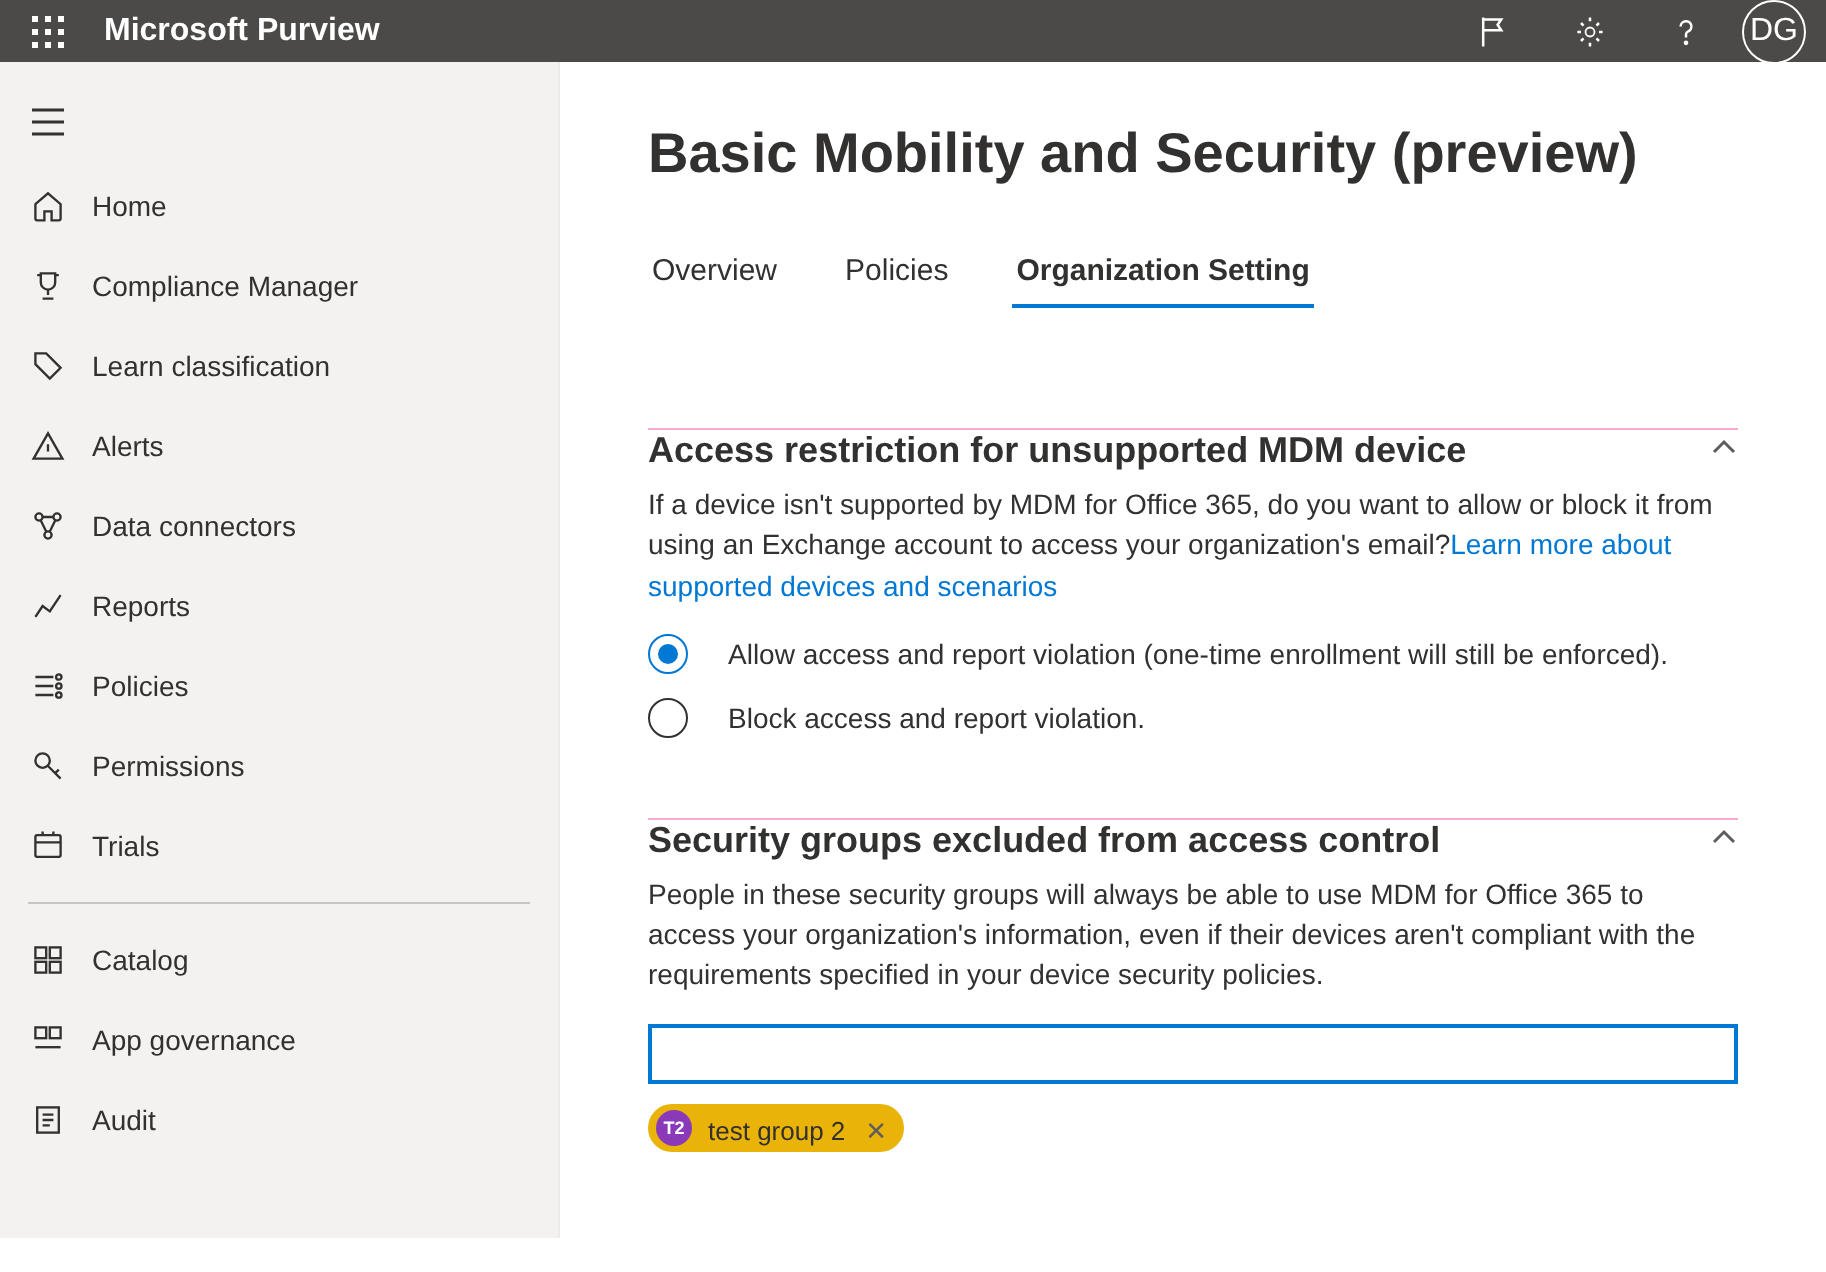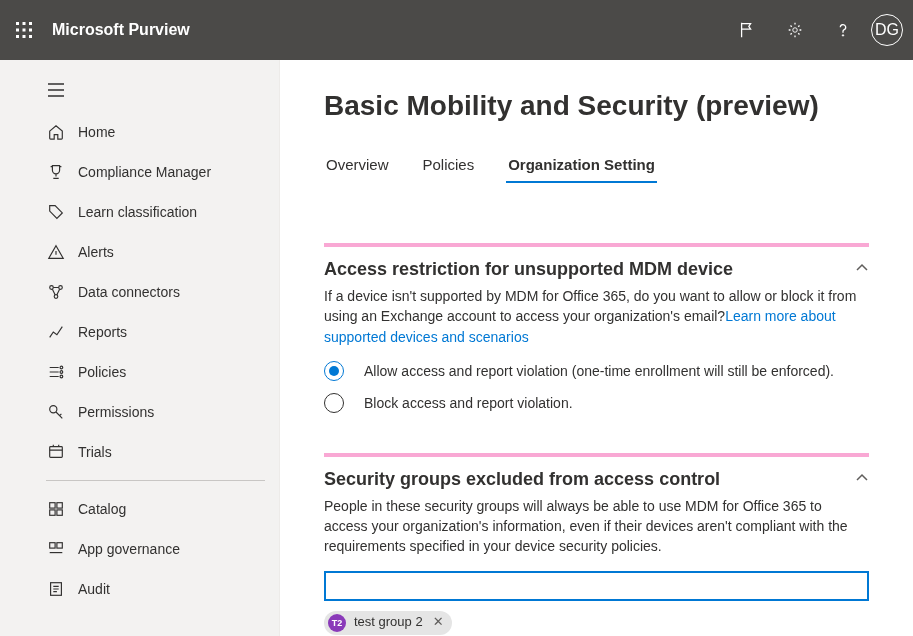--- a/index.html
+++ b/index.html
@@ -1,64 +1,64 @@
 <!DOCTYPE html>
 <html><head>
   <meta charset="utf-8">
   <style>
     * { box-sizing: border-box; margin: 0; padding: 0; }
     body { font-family: "Segoe UI", -apple-system, sans-serif; font-size: 14px; color: #323130; background: #fff; width: 913px; height: 636px; overflow: hidden; }
     
     
-    .topbar { height: 60px; background: #4b4a48; display: flex; align-items: center; color: #fff; }
+    .topbar { height: 31px; background: #4b4a48; display: flex; align-items: center; color: #fff; }
     .waffle { width: 48px; height: 48px; display: flex; align-items: center; justify-content: center; cursor: pointer; }
     .waffle svg { width: 16px; height: 16px; }
     .brand { font-size: 16px; font-weight: 600; margin-left: 4px; }
     .topbar-spacer { flex: 1; }
     .diag-btn { background: #f2a900; color: #000; height: 48px; padding: 0 26px; font-size: 14px; font-weight: 600; border: none; cursor: pointer; }
     .topbar-icon { width: 48px; height: 48px; display: flex; align-items: center; justify-content: center; cursor: pointer; }
     .topbar-icon svg { width: 18px; height: 18px; stroke: #fff; fill: none; }
     .avatar { width: 32px; height: 32px; border: 1px solid #fff; border-radius: 50%; display: flex; align-items: center; justify-content: center; font-size: 16px; margin: 0 10px 0 4px; cursor: pointer; }
     
     
     .shell { display: flex; height: calc(636px - 48px); }
-    .sidebar { width: 280px; background: #f3f2f1; border-right: 1px solid #edebe9; padding-top: 8px; overflow-y: auto; padding-left: 32px; }
+    .sidebar { width: 280px; background: #f3f2f1; border-right: 1px solid #edebe9; padding-top: 8px; overflow-y: auto; }
     .hamburger { height: 44px; display: flex; align-items: center; padding-left: 16px; cursor: pointer; }
     .hamburger svg { width: 16px; height: 14px; }
     .nav-item { height: 40px; display: flex; align-items: center; padding-left: 14px; cursor: pointer; color: #323130; }
     .nav-icon { width: 20px; height: 20px; display: flex; align-items: center; justify-content: center; margin-right: 12px; flex-shrink: 0; }
     .nav-icon svg { width: 18px; height: 18px; stroke: #323130; fill: none; stroke-width: 1.3; }
     .nav-divider { height: 1px; background: #c8c6c4; margin: 8px 14px 8px 14px; }
     .nav-heading { padding: 10px 14px 8px 14px; font-weight: 600; color: #323130; }
     
     
     .main { flex: 1; padding: 30px 44px 20px 44px; overflow-y: auto; }
     .page-title { font-size: 28px; font-weight: 700; margin-bottom: 22px; }
     .tabs { display: flex; gap: 30px; border-bottom: 0; margin-bottom: 60px; margin-top: 28px; }
     .tab { padding: 6px 2px 10px 2px; cursor: pointer; color: #323130; font-size: 15px; position: relative; }
     .tab.active { font-weight: 600; }
     .tab.active::after { content: ""; position: absolute; left: 0; right: 0; bottom: 0; height: 2px; background: #0078d4; }
     
-    .section { margin-bottom: 40px; border-top: 4px solid #f9a8d4; padding-top: 12px; }
+    .section { margin-bottom: 40px; border-top: 1px solid #f9a8d4; padding-top: 0; }
     .section-head { display: flex; justify-content: space-between; align-items: flex-start; }
     .section-title { font-size: 18px; font-weight: 700; margin-bottom: 6px; }
     .chevron { cursor: pointer; margin-top: 2px; }
     .chevron svg { width: 14px; height: 14px; stroke: #605e5c; fill: none; stroke-width: 1.5; }
     .section-desc { font-size: 14px; color: #323130; line-height: 1.45; margin-bottom: 14px; }
     .section-desc a { color: #0078d4; text-decoration: none; }
     
     .radio-row { display: flex; align-items: center; margin-bottom: 12px; }
     .radio { width: 20px; height: 20px; border: 1px solid #323130; border-radius: 50%; margin-right: 20px; cursor: pointer; position: relative; flex-shrink: 0; }
     .radio.selected { border-color: #0078d4; }
     .radio.selected::after { content: ""; position: absolute; left: 4px; top: 4px; width: 10px; height: 10px; background: #0078d4; border-radius: 50%; }
     .radio-label { font-size: 14px; cursor: pointer; }
     
     .search-box { width: 100%; height: 30px; border: 2px solid #0078d4; padding: 4px 8px; font-size: 14px; outline: none; margin-bottom: 10px; }
     
-    .tag { display: inline-flex; align-items: flex-start; background: #e5e5e5; border-radius: 14px; padding: 3px 8px 3px 4px; font-size: 13px; }
+    .tag { display: inline-flex; align-items: flex-end; background: #eab308; border-radius: 14px; padding: 3px 8px 3px 4px; font-size: 13px; }
     .tag-badge { width: 18px; height: 18px; border-radius: 50%; display: inline-flex; align-items: center; justify-content: center; font-size: 9px; font-weight: 700; color: #fff; margin-right: 8px; }
     .tag-remove { margin-left: 10px; cursor: pointer; color: #605e5c; }
   </style>
 </head>
 <body>
 
 <div class="topbar">
   <div class="waffle">
     <svg viewBox="0 0 16 16">
         <g fill="#fff">

